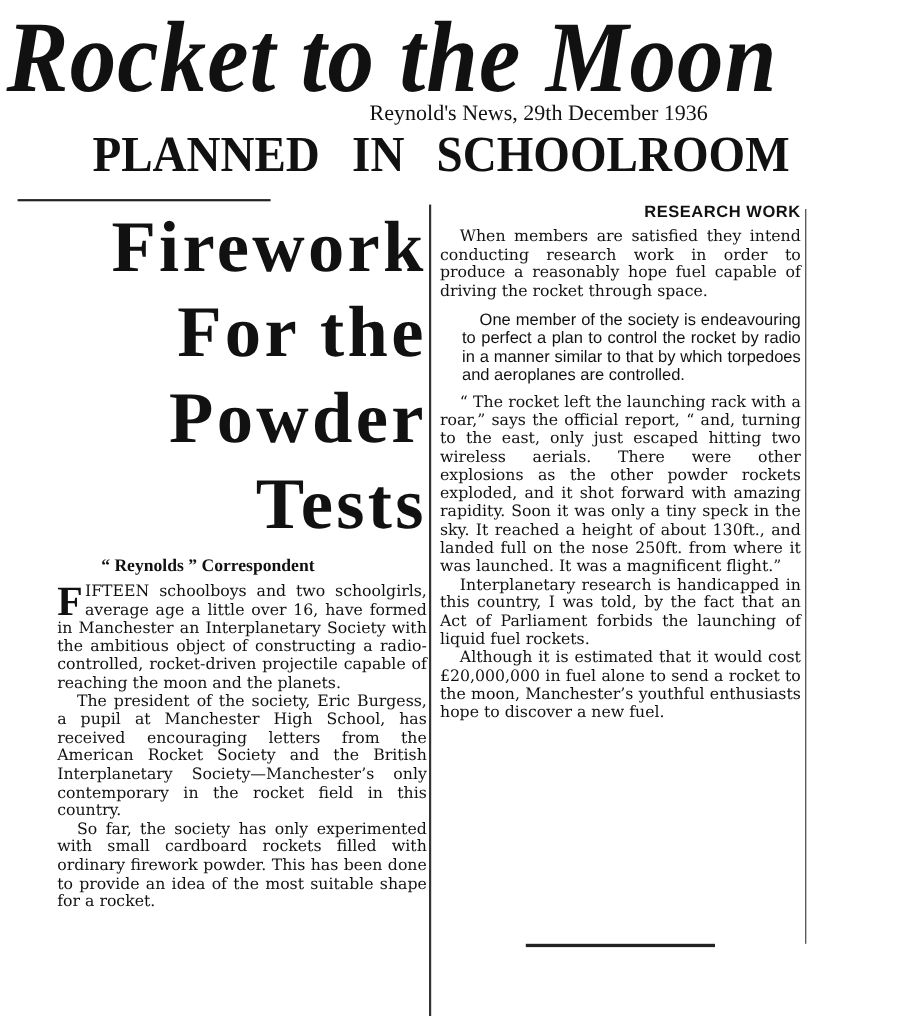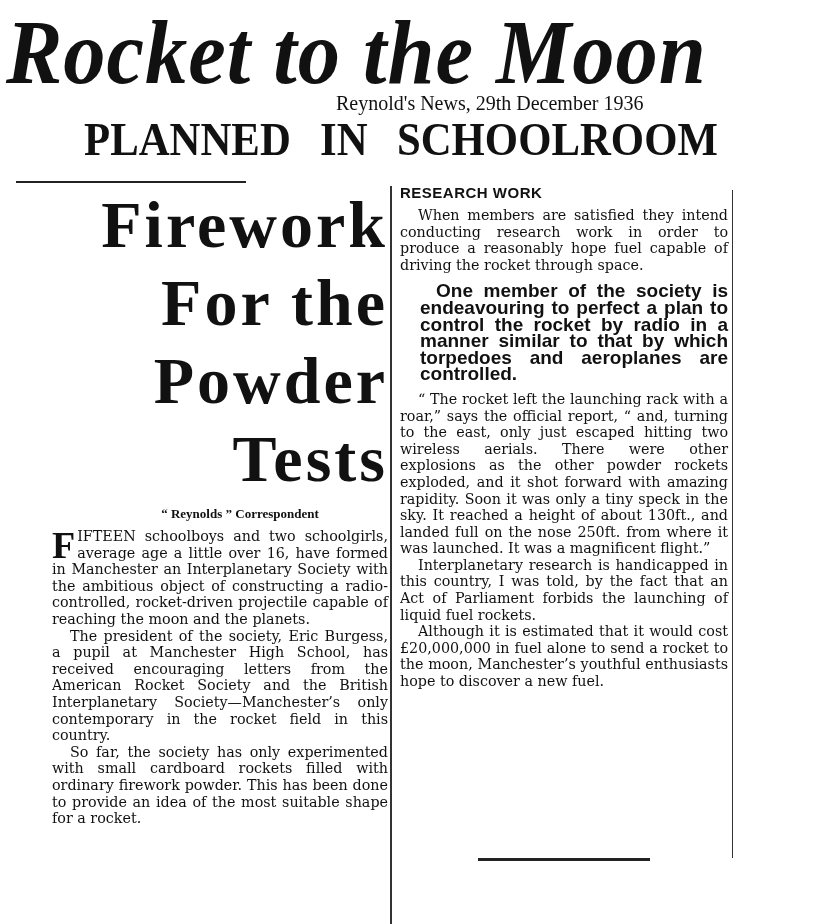--- a/index.html
+++ b/index.html
@@ -5,28 +5,28 @@
   html, body { margin: 0; padding: 0; background: #ffffff; }
   body { width: 840px; height: 924px; position: relative; overflow: hidden; color: #111; font-family: "DejaVu Serif", serif; }
   .headline { position: absolute; left: 6px; top: 2px; width: 834px; font-family: "Liberation Serif", serif; font-style: italic; font-weight: bold; font-size: 92px; line-height: 100px; letter-spacing: 1px; white-space: nowrap; transform: scaleX(0.92); transform-origin: left top; }
   .source { position: absolute; left: 336px; top: 92px; font-family: "Liberation Serif", serif; font-size: 20px; white-space: nowrap; }
   .subhead { position: absolute; left: 84px; top: 112px; font-family: "Liberation Serif", serif; font-weight: bold; font-size: 46px; line-height: 56px; word-spacing: 20px; white-space: nowrap; transform: scaleX(0.93); transform-origin: left top; }
   .rule-top { position: absolute; left: 16px; top: 181px; width: 230px; height: 2px; background: #222; }
   .col-left { position: absolute; left: 52px; top: 186px; width: 336px; }
   .vline-left { position: absolute; left: 390px; top: 186px; width: 2px; height: 738px; background: #333; }
   .vline-right { position: absolute; left: 732px; top: 190px; width: 1px; height: 668px; background: #333; }
   .deck { font-family: "Liberation Serif", serif; font-weight: bold; text-align: right; font-size: 66px; line-height: 78px; letter-spacing: 3px; margin: 0; }
-  .byline { text-align: center; font-family: "Liberation Serif", serif; font-weight: bold; font-size: 13px; margin: 8px 0 6px 40px; }
+  .byline { text-align: left; font-family: "Liberation Serif", serif; font-weight: bold; font-size: 16px; margin: 8px 0 6px 40px; }
   .body-text { font-family: "DejaVu Serif", serif; font-size: 14.3px; line-height: 16.6px; text-align: justify; margin: 0; }
   .body-text p { margin: 0; text-indent: 18px; }
   .dropcap-para { text-indent: 0 !important; }
   .dropcap { float: left; font-family: "Liberation Serif", serif; font-weight: bold; font-size: 38px; line-height: 30px; margin: 2px 2px 0 0; }
   .col-right { position: absolute; left: 400px; top: 184px; width: 328px; }
-  .section-head { font-family: "Liberation Sans", sans-serif; font-weight: bold; font-size: 15px; letter-spacing: 0.5px; text-align: left; margin: 0 0 6px 0; }
-  .bold-para { font-family: "Liberation Sans", sans-serif; font-weight: bold; font-size: 19px; line-height: 16.6px; text-align: justify; margin: 10px 0 8px 20px; text-indent: 16px; }
+  .section-head { font-family: "Liberation Sans", sans-serif; font-weight: bold; font-size: 15px; letter-spacing: 0.5px; text-align: right; margin: 0 0 6px 0; }
+  .bold-para { font-family: "Liberation Sans", sans-serif; font-weight: normal; font-size: 15px; line-height: 16.6px; text-align: justify; margin: 10px 0 8px 20px; text-indent: 16px; }
   .rule-bottom { position: absolute; left: 478px; top: 858px; width: 172px; height: 3px; background: #222; }
 </style>
 </head>
 <body>
 
 <div class="headline">Rocket to the Moon</div>
 <div class="source">Reynold's News, 29th December 1936</div>
 <div class="subhead">PLANNED IN SCHOOLROOM</div>
 
 <div class="rule-top"></div>

